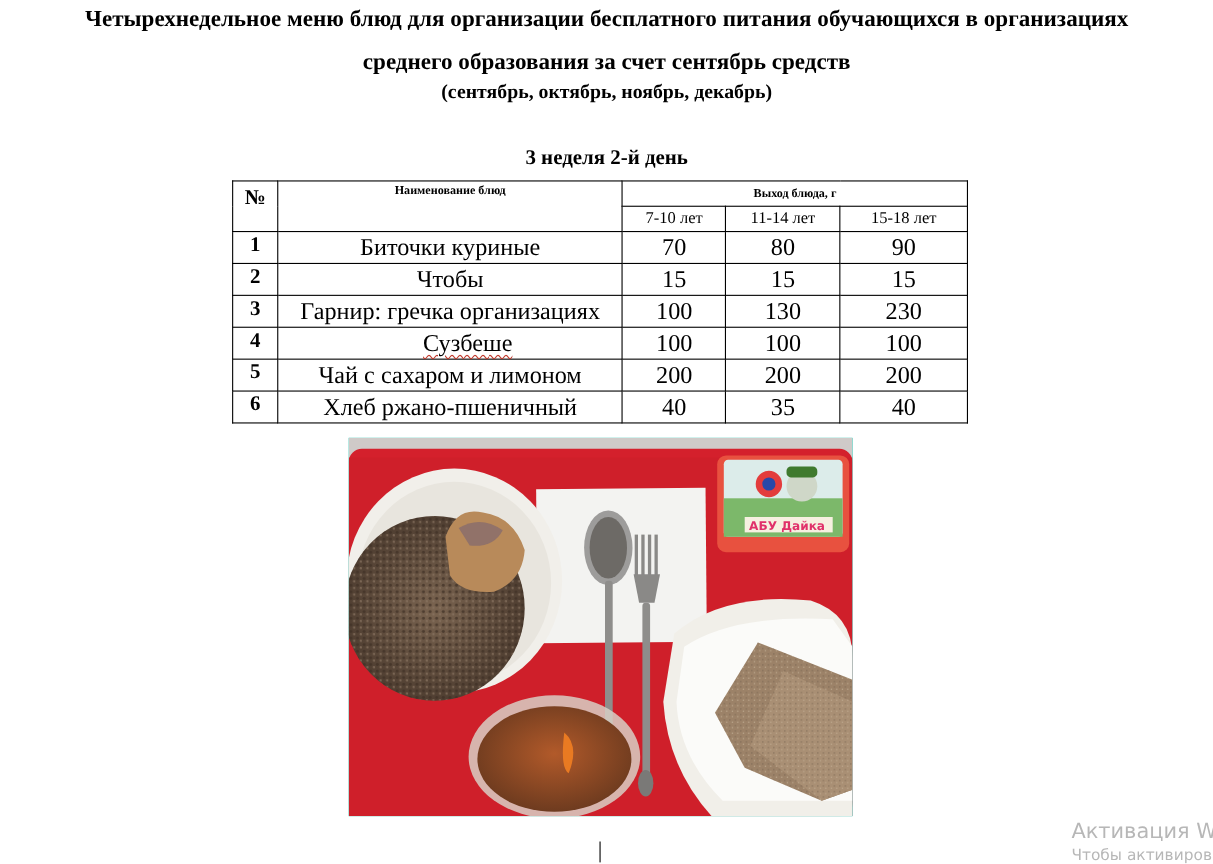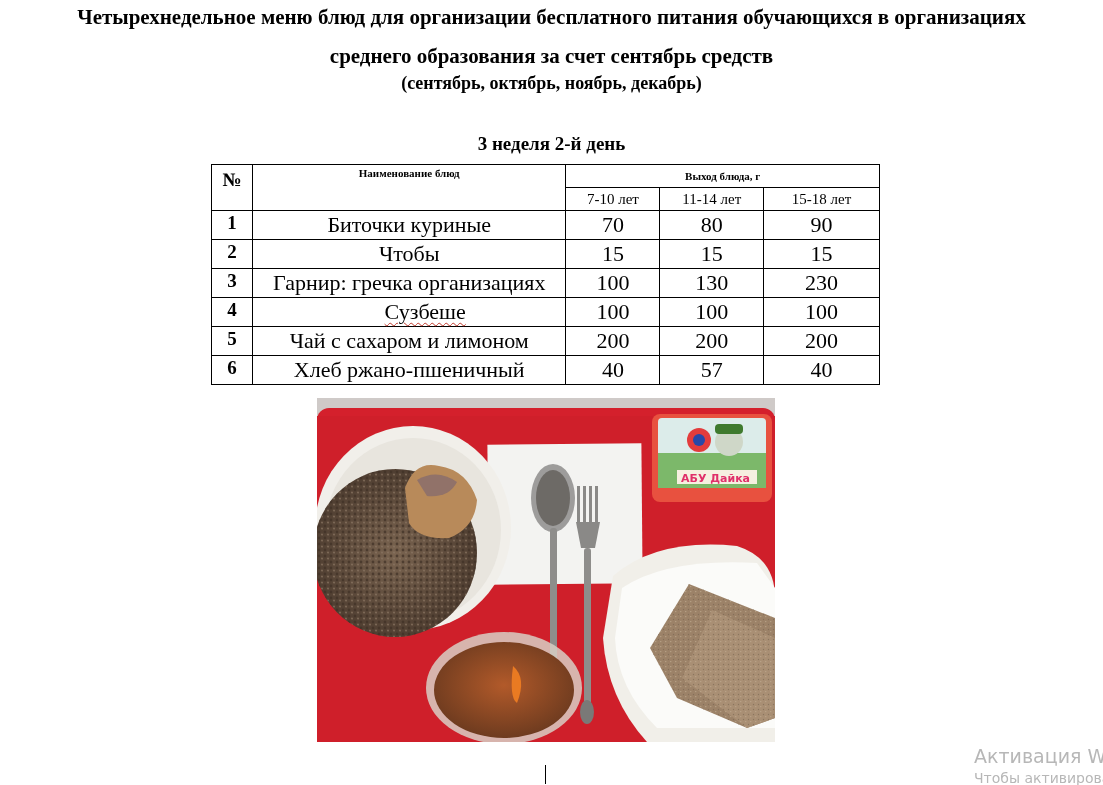--- a/index.html
+++ b/index.html
@@ -102,21 +102,21 @@
     <td class="num">5</td>
     <td class="name">Чай с сахаром и лимоном</td>
     <td class="val">200</td>
     <td class="val">200</td>
     <td class="val">200</td>
   </tr>
   <tr>
     <td class="num">6</td>
     <td class="name">Хлеб ржано-пшеничный</td>
     <td class="val">40</td>
-    <td class="val">57</td>
+    <td class="val">35</td>
     <td class="val">40</td>
   </tr>
 </tbody>
   </table>
 
 <div class="photo">
   <svg width="458" height="344" viewBox="0 0 458 344" xmlns="http://www.w3.org/2000/svg">
     <defs>
       <radialGradient id="buck" cx="50%" cy="50%" r="50%">
         <stop offset="0%" stop-color="#7a6450"></stop>

